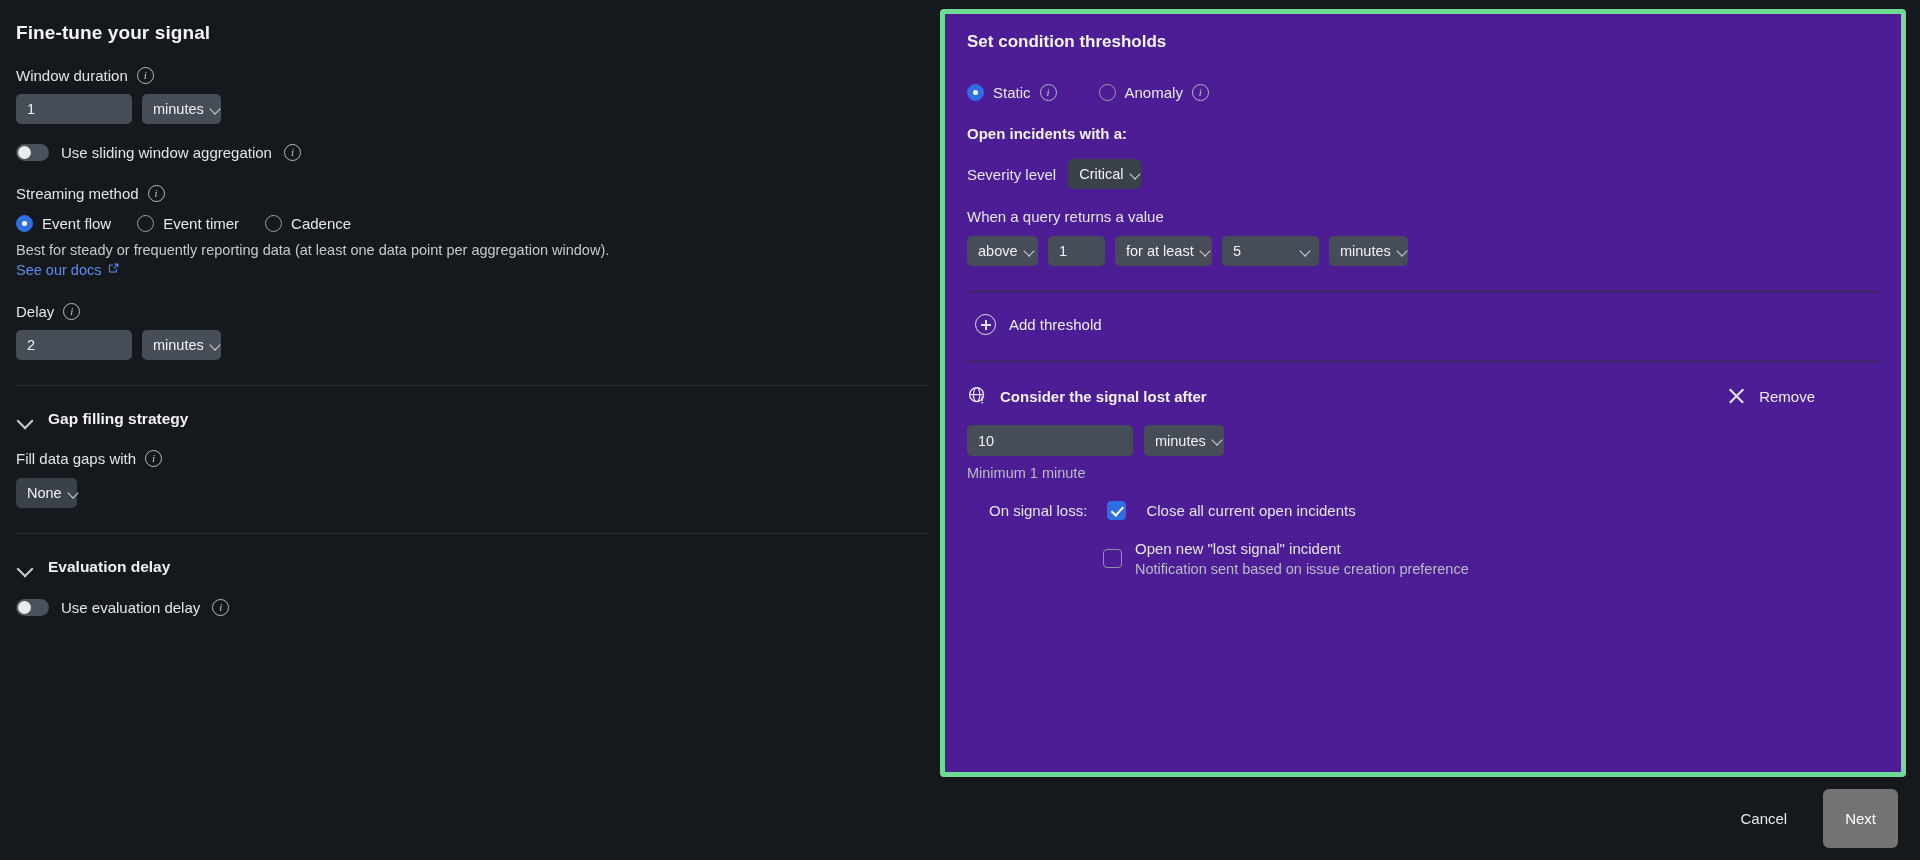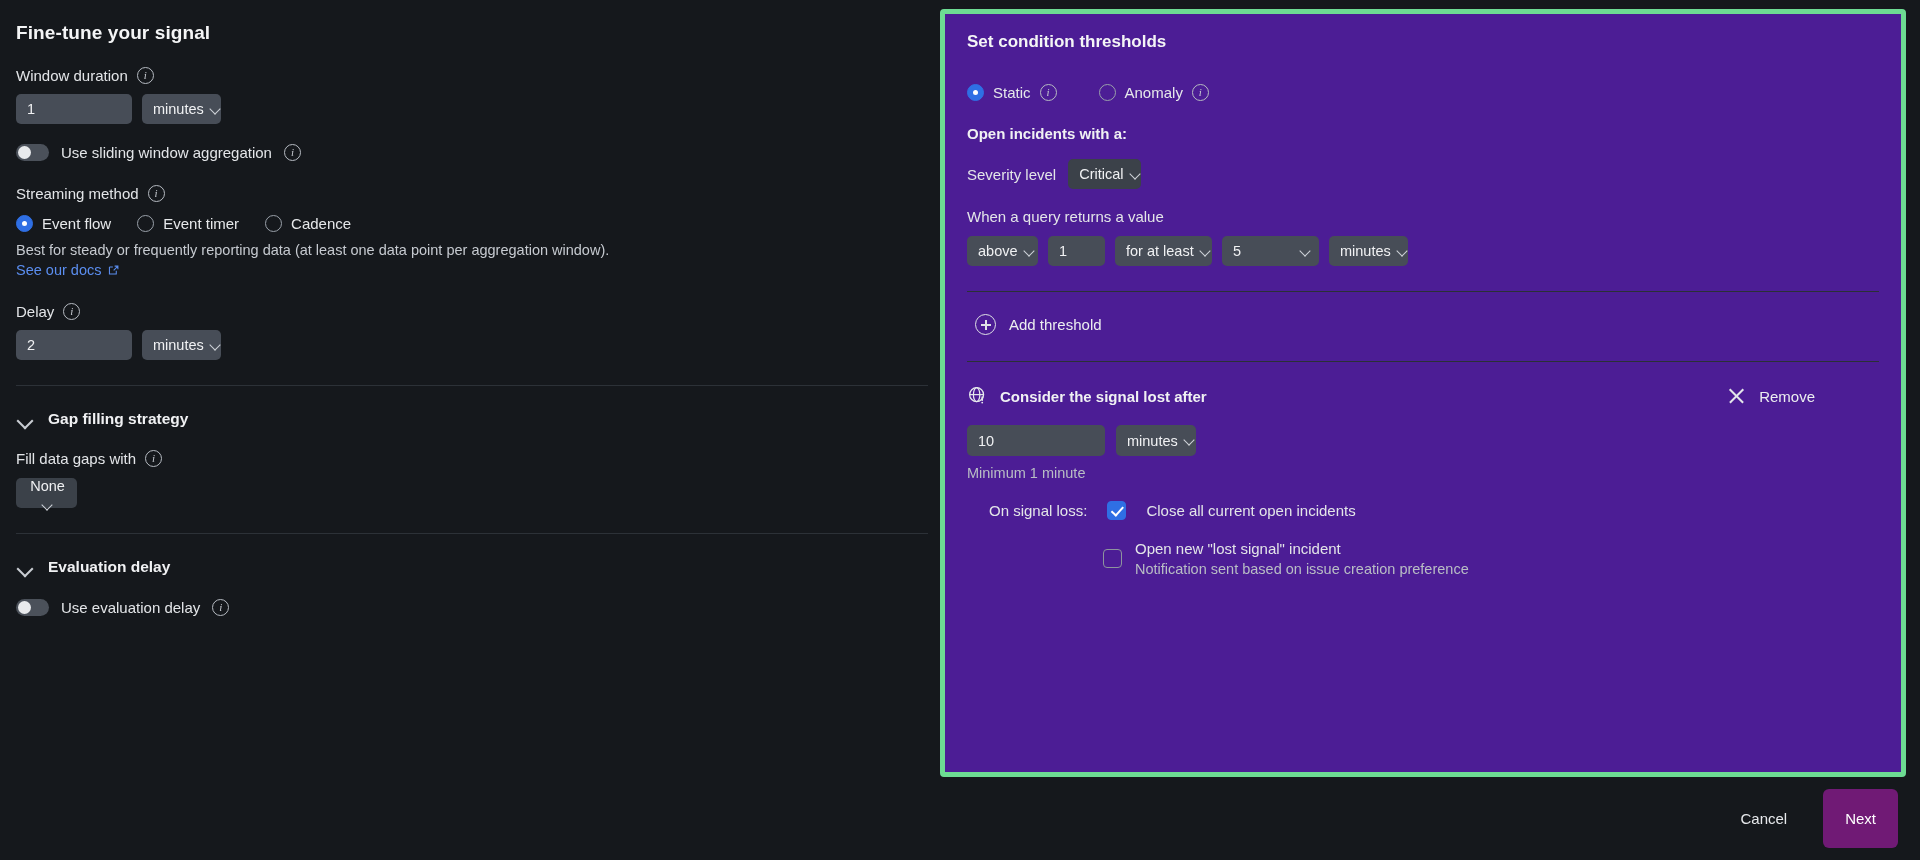--- a/index.html
+++ b/index.html
@@ -91,21 +91,21 @@
   .radio {
     width: 17px; height: 17px; border-radius: 50%;
     border: 1.6px solid #9aa1aa; flex: 0 0 17px; position: relative; background: transparent;
   }
   .radio.on { background: #2f6fe4; border-color: #2f6fe4; }
   .radio.on::after {
     content: ""; position: absolute; left: 5.1px; top: 5.1px;
     width: 5px; height: 5px; border-radius: 50%; background: #fff;
   }
   .helper { font-size: 14.5px; color: #c6cad0; }
-  .link { color: #5b8ef0; font-size: 14.5px; text-decoration: none; display: inline-flex; align-items: center; gap: 6px; }
+  .link { color: #5b8ef0; font-size: 14.5px; text-decoration: none; display: inline-flex; gap: 6px; }
   .ext-icon { width: 13px; height: 13px; display:inline-block; }
 
   .divider { height: 1px; background: #2c3137; width: 100%; }
 
   
   .right-panel {
     position: absolute; left: 940px; top: 9px;
     width: 966px; height: 768px;
     border: 5px solid #6ddb93; border-radius: 4px;
     background: #4c1d95;
@@ -163,21 +163,21 @@
     display: flex; align-items: center; justify-content: flex-end;
     gap: 22px; padding-right: 22px;
     background: #15181c;
   }
   .btn-cancel {
     background: transparent; border: none; color: #e7e9ec;
     font-size: 15px; cursor: pointer; padding: 9px 14px;
     font-family: "Liberation Sans", sans-serif;
   }
   .btn-next {
-    background: #701a75; border: none; color: #fff; border-radius: 6px;
+    background: #737373; border: none; color: #fff; border-radius: 6px;
     font-size: 15px; cursor: pointer; padding: 21px 22px;
     font-family: "Liberation Sans", sans-serif;
   }
 </style>
 </head>
 <body>
 
 <div class="page">
 
   <div class="left-panel">
@@ -257,21 +257,21 @@
       <span class="chev"></span>
       <span class="section-title">Gap filling strategy</span>
     </div>
 
     <div class="field-label" style="margin-top:22px;">
       <span>Fill data gaps with</span>
       <span class="info">i</span>
     </div>
 
     <div class="row" style="margin-top:11px;">
-      <div class="select ghost" style="width:61px;flex-direction:column;">
+      <div class="select ghost" style="width:61px;">
         <span>None</span>
         <span class="caret"></span>
       </div>
     </div>
 
     <div class="divider" style="margin-top:25px;"></div>
 
     
     <div class="section-head" style="margin-top:24px;">
       <span class="chev"></span>
@@ -361,21 +361,21 @@
           </svg>
           <span class="bold-label">Consider the signal lost after</span>
         </div>
         <span class="remove-btn" style="margin-right:64px;">
           <span class="x-icon"></span>
           <span>Remove</span>
         </span>
       </div>
 
       <div class="row" style="margin-top:18px; gap:11px;">
-        <input class="text-input" style="width: 138px; height: 31px;" value="10">
+        <input class="text-input" style="width: 166px; height: 31px;" value="10">
         <div class="select" style="width:80px; height:31px;">
           <span>minutes</span>
           <span class="caret"></span>
         </div>
       </div>
 
       <div class="sub-note" style="margin-top:9px;">Minimum 1 minute</div>
 
       <div class="row" style="margin-top:20px; gap:20px; padding-left:22px;">
         <span class="plain-label">On signal loss:</span>

